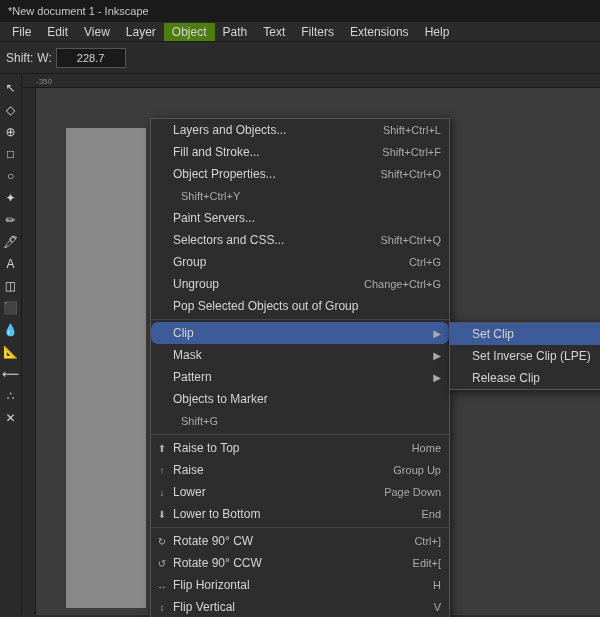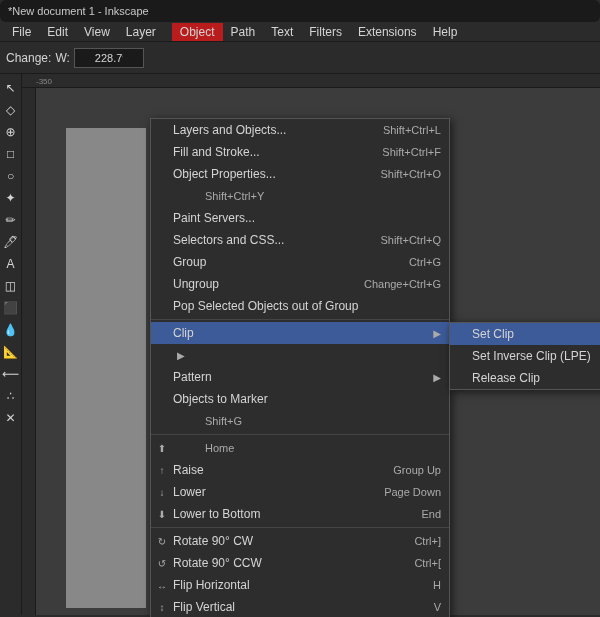--- a/index.html
+++ b/index.html
@@ -16,41 +16,39 @@
 
     
     .title-bar {
       background: #1a1a1a;
       height: 22px;
       display: flex;
       align-items: center;
       padding: 0 8px;
       font-size: 11px;
       color: #c8c8c8;
-      border-radius: 6px;
     }
 
     
     .menu-bar {
       background: #2b2b2b;
       height: 20px;
       display: flex;
       align-items: center;
       padding: 0 4px;
       border-bottom: 1px solid #1a1a1a;
     }
     .menu-item {
       padding: 2px 8px;
       cursor: pointer;
       color: #d4d4d4;
       font-size: 12px;
     }
     .menu-item.active {
-      background: #b91c1c;
-      margin-left: 8px;
+      background: #4d7c0f;
     }
 
     
     .toolbar {
       background: #2b2b2b;
       height: 32px;
       display: flex;
       align-items: center;
       padding: 0 6px;
       border-bottom: 1px solid #1a1a1a;
@@ -165,21 +163,21 @@
       background: #3d5a99;
     }
     .menu-row-label {
       flex: 1;
       font-size: 12px;
       color: #d4d4d4;
     }
     .menu-row-shortcut {
       font-size: 11px;
       color: #aaa;
-      margin-left: 32px;
+      margin-left: 8px;
     }
     .menu-row-arrow {
       font-size: 10px;
       color: #aaa;
       margin-left: 4px;
     }
     .menu-separator {
       height: 1px;
       background: #444;
       margin: 2px 0;
@@ -238,21 +236,21 @@
   <div class="menu-item">Layer</div>
   <div class="menu-item active">Object</div>
   <div class="menu-item">Path</div>
   <div class="menu-item">Text</div>
   <div class="menu-item">Filters</div>
   <div class="menu-item">Extensions</div>
   <div class="menu-item">Help</div>
 </div>
 
 <div class="toolbar">
-  <span class="toolbar-label">Change:</span>
+  <span class="toolbar-label">Shift:</span>
   <span class="toolbar-label">W:</span>
   <input class="toolbar-input" value="228.792" style="">
 </div>
 
 <div class="main-layout">
 
   <div class="left-toolbar">
     <div class="tool-btn">↖</div>
     <div class="tool-btn">◇</div>
     <div class="tool-btn">⊕</div>
@@ -318,55 +316,57 @@
       </div>
       <div class="menu-row">
         <span class="menu-row-label">Ungroup</span>
         <span class="menu-row-shortcut">Change+Ctrl+G</span>
       </div>
       <div class="menu-row">
         <span class="menu-row-label">Pop Selected Objects out of Group</span>
       </div>
       <div class="menu-separator"></div>
 
-      <div class="menu-row highlighted" style="position:relative;">
+      <div class="menu-row highlighted" style="position:relative;border-radius:7px;">
         <span class="menu-row-label">Clip</span>
         <span class="menu-row-arrow">▶</span>
 
         <div class="submenu">
           <div class="menu-row highlighted">
             <span class="menu-row-label">Set Clip</span>
           </div>
           <div class="menu-row">
             <span class="menu-row-label">Set Inverse Clip (LPE)</span>
           </div>
           <div class="menu-row">
             <span class="menu-row-label">Release Clip</span>
           </div>
         </div>
       </div>
 
       <div class="menu-row">
+        <span class="menu-row-label">Mask</span>
         <span class="menu-row-arrow">▶</span>
       </div>
       <div class="menu-row">
         <span class="menu-row-label">Pattern</span>
         <span class="menu-row-arrow">▶</span>
       </div>
       <div class="menu-row">
         <span class="menu-row-label">Objects to Marker</span>
       </div>
       <div class="menu-row">
         <span class="menu-row-shortcut">Shift+G</span>
       </div>
 
       <div class="menu-separator"></div>
 
       <div class="menu-row">
         <span class="menu-row-icon">⬆</span>
+        <span class="menu-row-label">Raise to Top</span>
         <span class="menu-row-shortcut">Home</span>
       </div>
       <div class="menu-row">
         <span class="menu-row-icon">↑</span>
         <span class="menu-row-label">Raise</span>
         <span class="menu-row-shortcut">Group Up</span>
       </div>
       <div class="menu-row">
         <span class="menu-row-icon">↓</span>
         <span class="menu-row-label">Lower</span>
@@ -381,21 +381,21 @@
       <div class="menu-separator"></div>
 
       <div class="menu-row">
         <span class="menu-row-icon">↻</span>
         <span class="menu-row-label">Rotate 90° CW</span>
         <span class="menu-row-shortcut">Ctrl+]</span>
       </div>
       <div class="menu-row">
         <span class="menu-row-icon">↺</span>
         <span class="menu-row-label">Rotate 90° CCW</span>
-        <span class="menu-row-shortcut">Ctrl+[</span>
+        <span class="menu-row-shortcut">Edit+[</span>
       </div>
       <div class="menu-row">
         <span class="menu-row-icon">↔</span>
         <span class="menu-row-label">Flip Horizontal</span>
         <span class="menu-row-shortcut">H</span>
       </div>
       <div class="menu-row">
         <span class="menu-row-icon">↕</span>
         <span class="menu-row-label">Flip Vertical</span>
         <span class="menu-row-shortcut">V</span>

